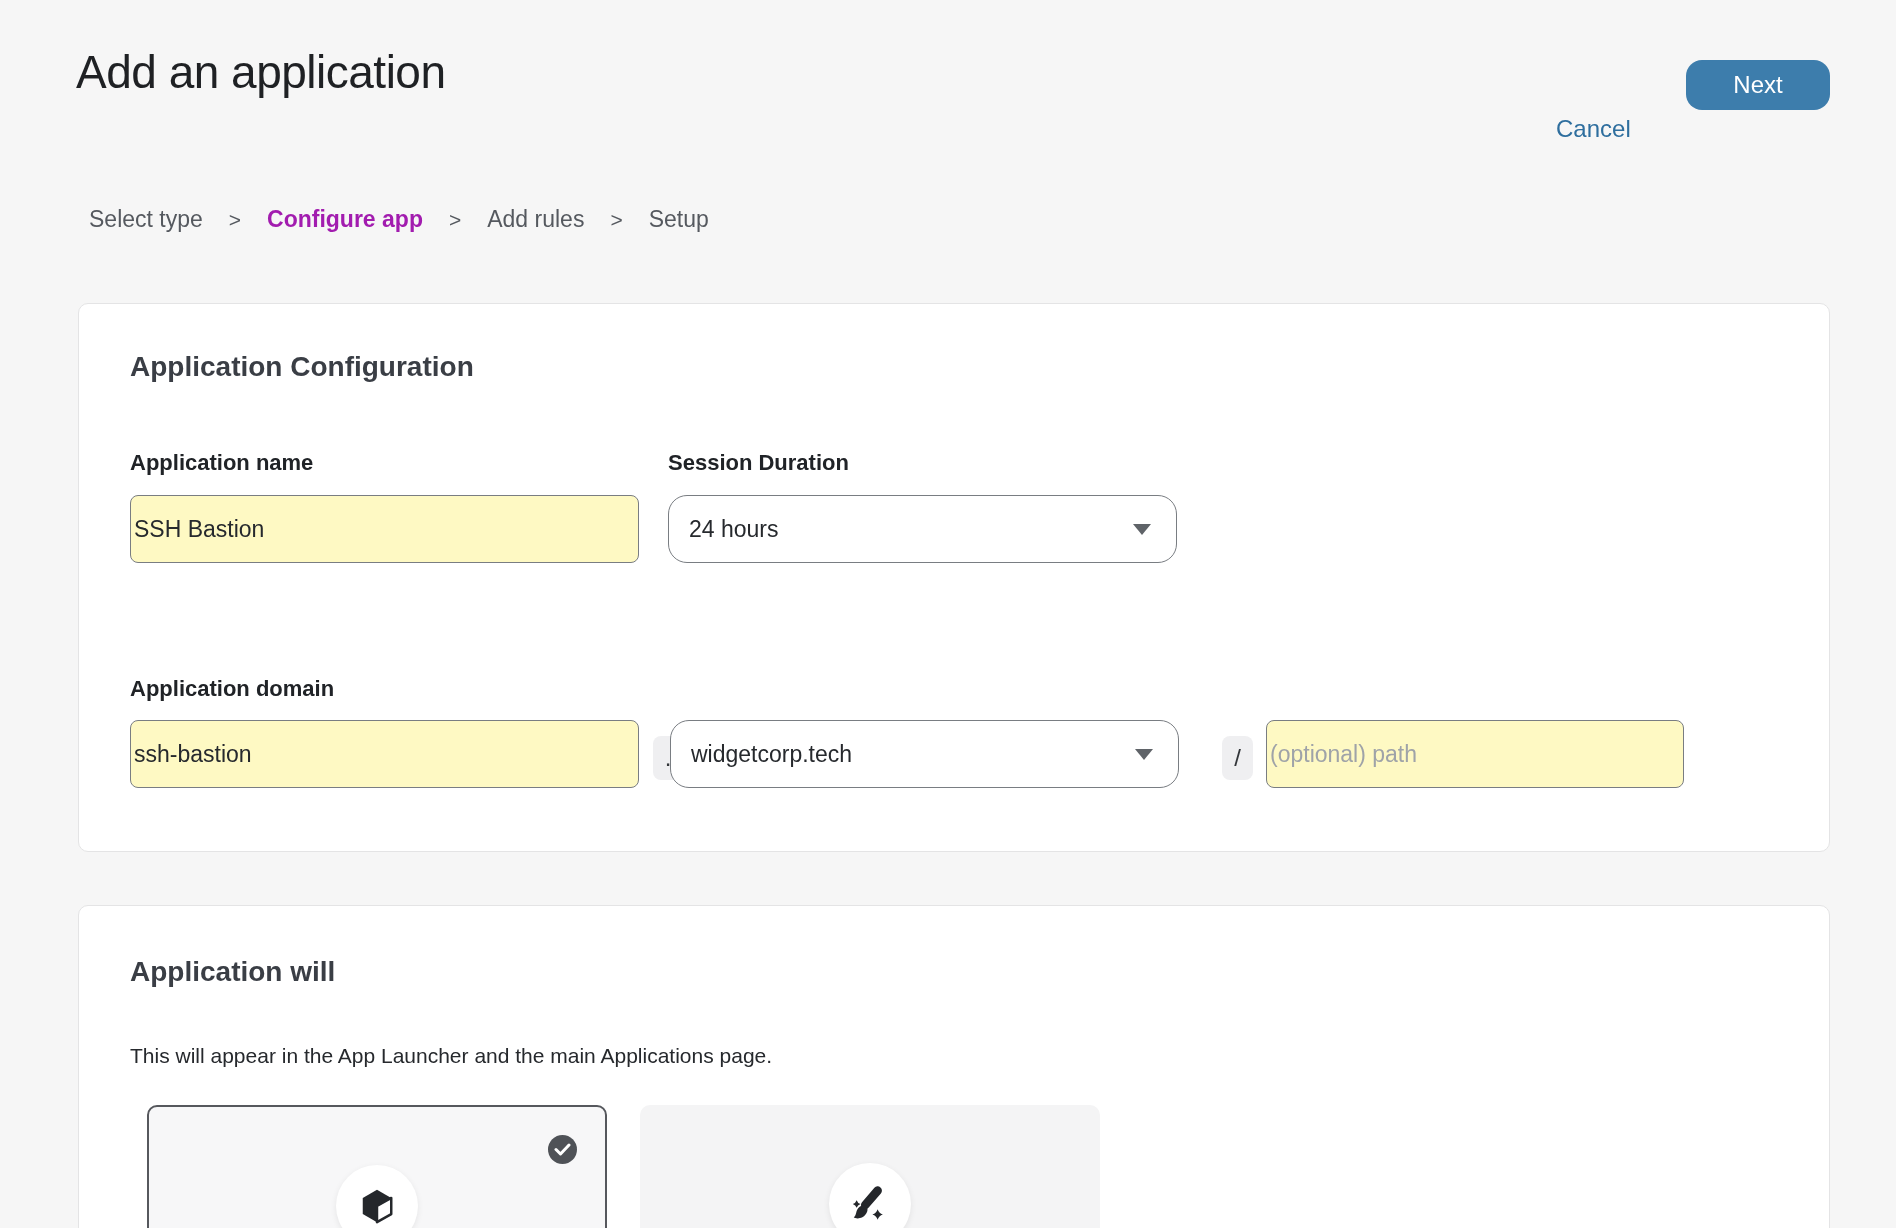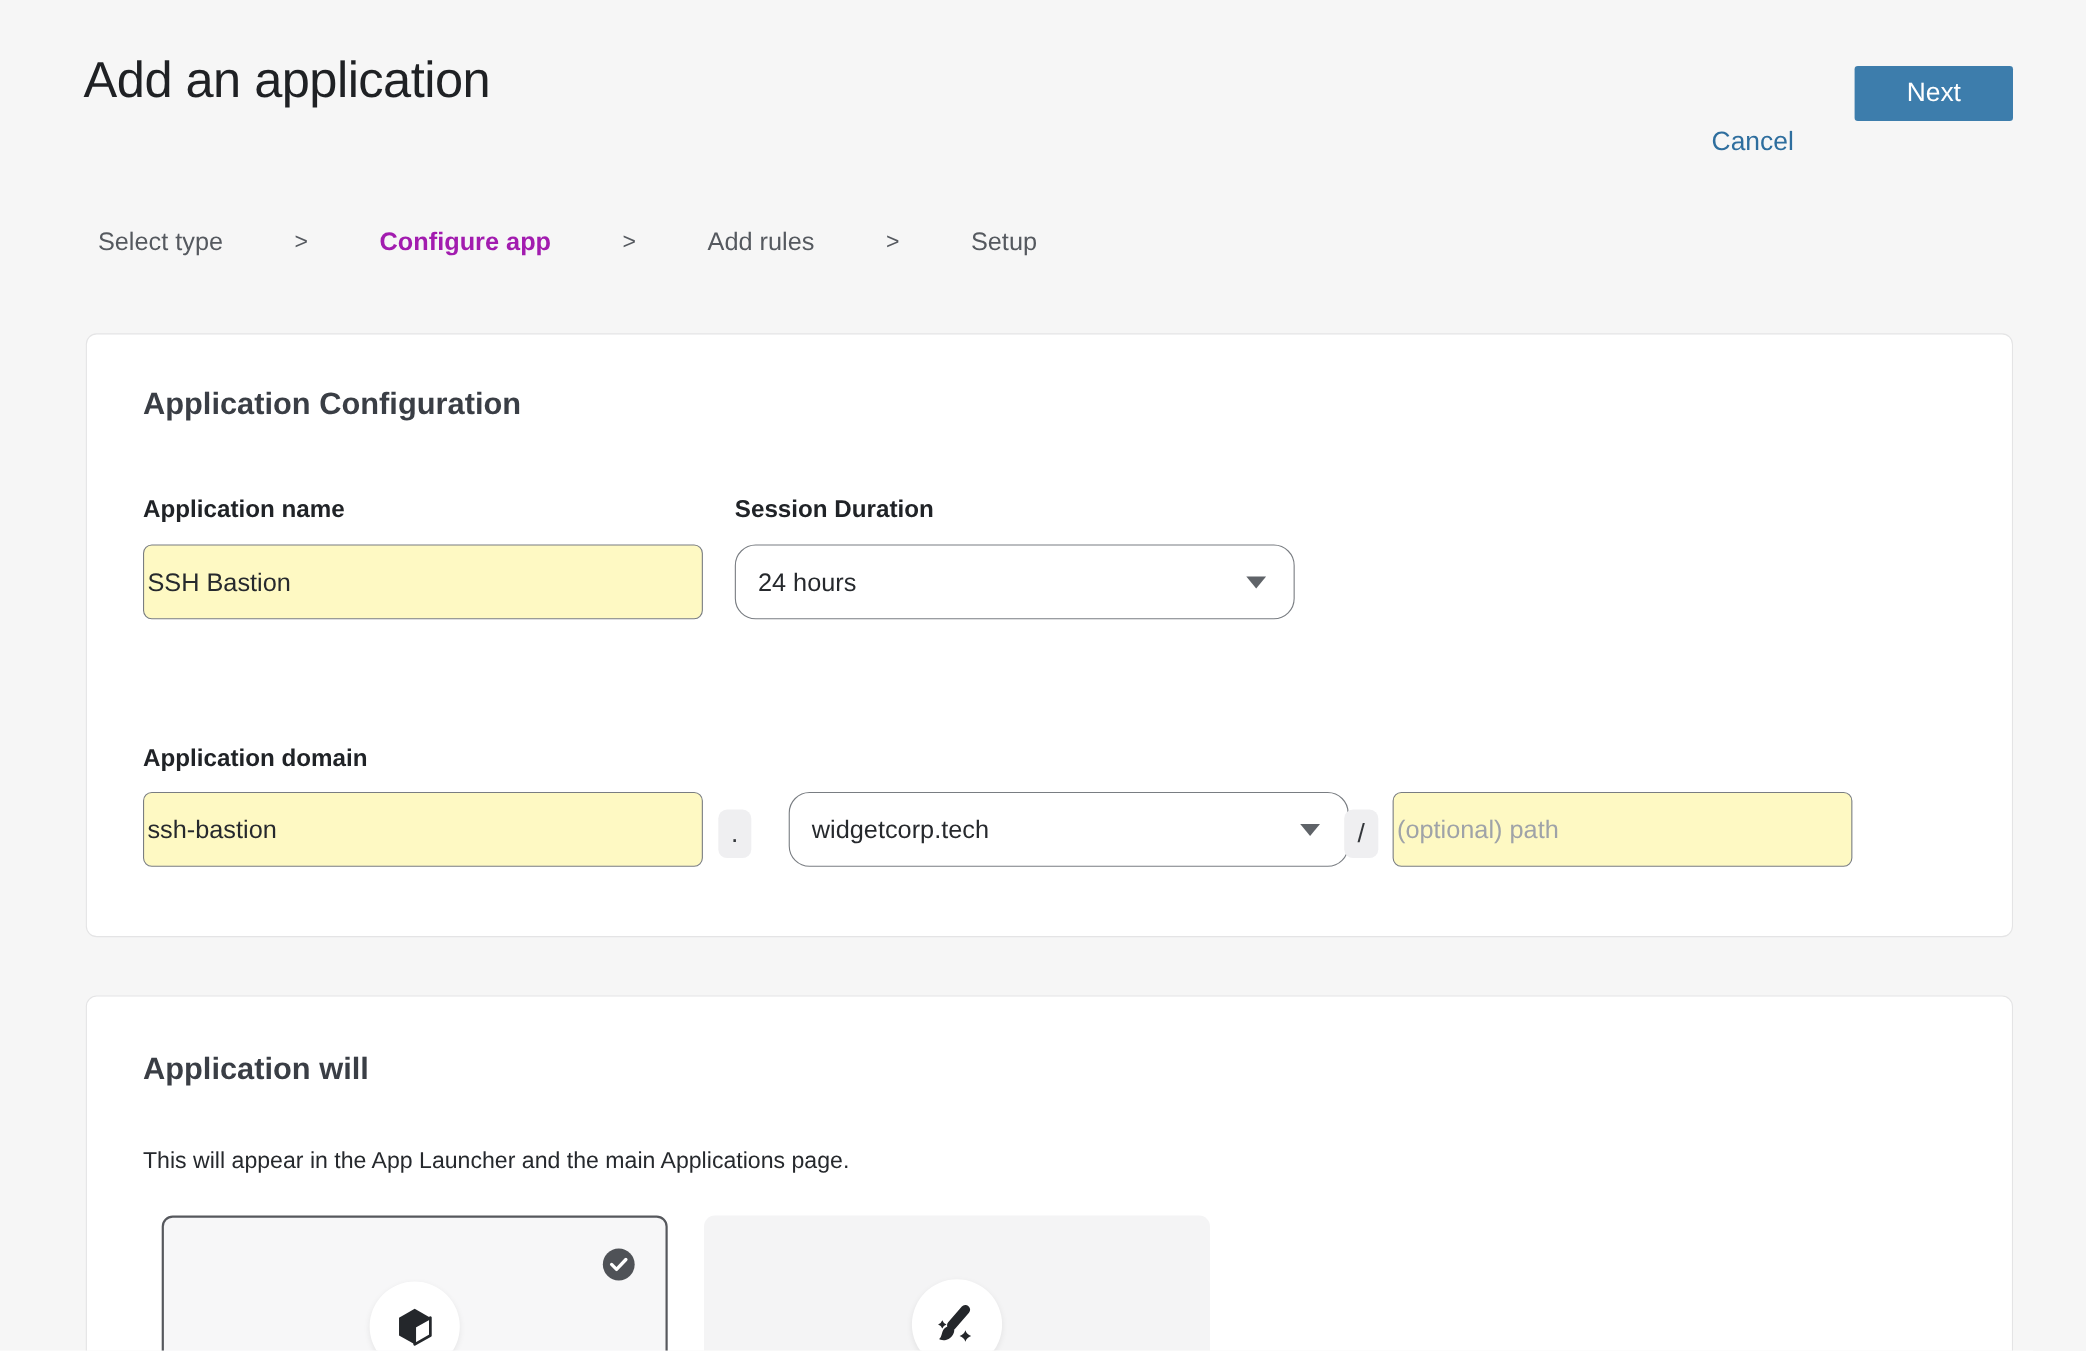--- a/index.html
+++ b/index.html
@@ -5,24 +5,24 @@
   * { margin:0; padding:0; box-sizing:border-box; }
   html,body { width:1896px; height:1228px; }
   body { font-family:"Liberation Sans", sans-serif; }
 
   .page { position:relative; width:1896px; height:1228px; background:#f6f6f6; overflow:hidden; }
 
   
   .page-title { position:absolute; left:76px; top:45px; font-size:46px; font-weight:300; color:#1f2124; letter-spacing:-0.5px; }
   .cancel-link { position:absolute; left:1556px; top:71px; font-size:24px; color:#2e6e9e; text-decoration:none; cursor:pointer;margin-top:44px; }
   .next-button { position:absolute; left:1686px; top:60px; width:144px; height:50px; background:#3d7dac; color:#ffffff;
-                 font-size:24px; font-family:"Liberation Sans",sans-serif; border:none; border-radius:3px; cursor:pointer; }
+                 font-size:24px; font-family:"Liberation Sans",sans-serif; border:none; border-radius:16px; cursor:pointer; }
 
   
-  .breadcrumb { position:absolute; left:89px; top:206px; display:flex; align-items:center; font-size:23px; color:#55595f;gap:39px; }
+  .breadcrumb { position:absolute; left:89px; top:206px; display:flex; align-items:center; font-size:23px; color:#55595f; }
   .breadcrumb .step { cursor:pointer; }
   .breadcrumb .step.active { font-weight:700; color:#a21caf; }
   .breadcrumb .sep { margin:0 26px; color:#55595f; font-size:21px; }
 
   
   .card { position:absolute; left:78px; width:1752px; background:#ffffff; border:1px solid #e4e4e5; border-radius:10px; }
   .card-config { top:303px; height:549px; }
   .card-logo   { top:905px; height:380px; }
   .card-heading { position:absolute; left:51px; font-size:28px; font-weight:700; color:#3a3e45; }
 
@@ -81,21 +81,21 @@
         <path d="M1 1 L19 1 L10 12 Z" fill="#5f6368"></path>
       </svg>
     </div>
 
     <label class="field-label" style="left:51px; top:372px;">Application domain</label>
 
     <input class="text-input" style="left: 51px; top: 416px; width: 509px;" type="text" value="ssh-bastion">
 
     <div class="chip" style="left:574px; top:432px;">.</div>
 
-    <div class="select" style="left:638px; top:416px; width:509px;" role="combobox">
+    <div class="select" style="left:591px; top:416px; width:509px;" role="combobox">
       <span>widgetcorp.tech</span>
       <svg class="chev" width="20" height="13" viewBox="0 0 20 13">
         <path d="M1 1 L19 1 L10 12 Z" fill="#5f6368"></path>
       </svg>
     </div>
 
     <div class="chip" style="left:1143px; top:432px; width:31px;">/</div>
 
     <input class="text-input" style="left: 1187px; top: 416px; width: 418px;" type="text" placeholder="(optional) path">
   </section>

